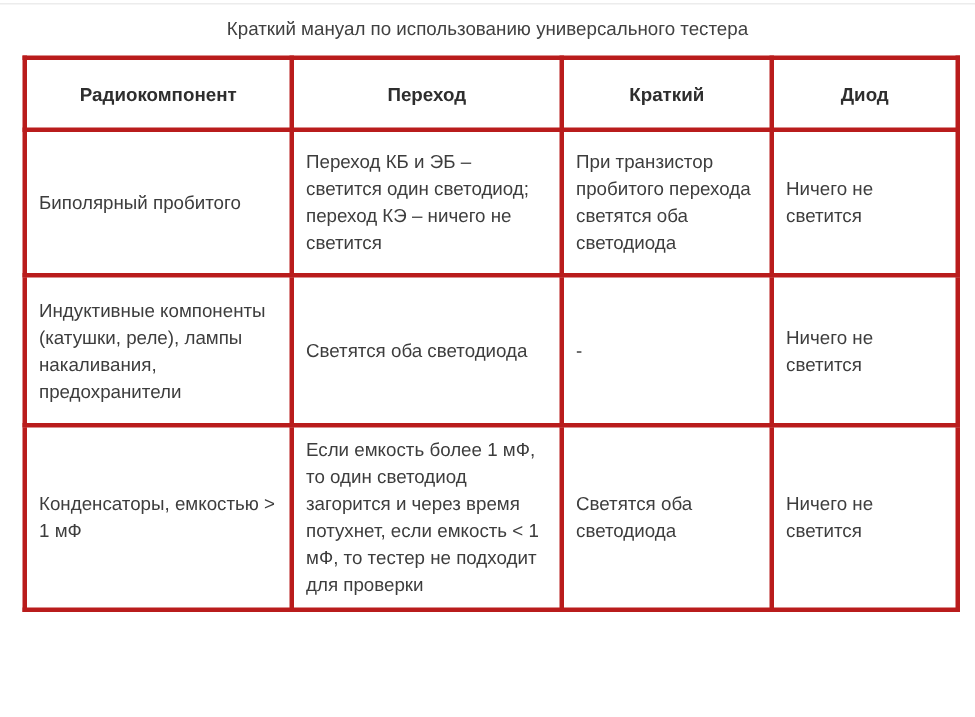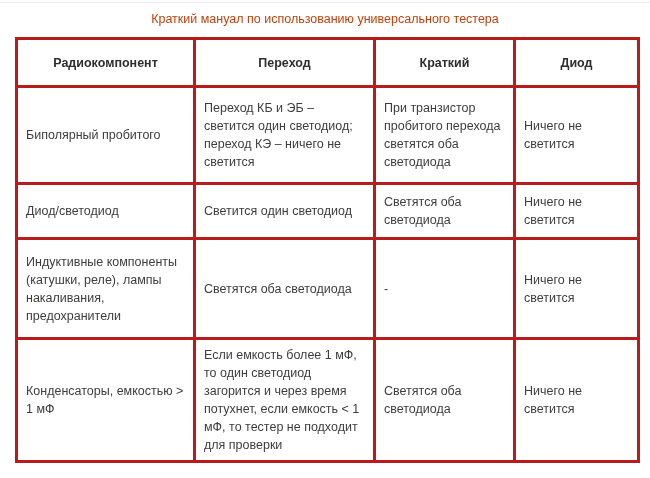--- a/index.html
+++ b/index.html
@@ -21,21 +21,21 @@
     left: 0;
     width: 100%;
     height: 1px;
     background: #ececec;
   }
   .page-title {
     margin-top: 12px;
     text-align: center;
     font-size: 12.5px;
     line-height: 14px;
-    color: #c2410c;
+    color: #404040;
   }
   table.manual {
     border-collapse: collapse;
     table-layout: fixed;
     margin: 11px 0 0 15px;
     width: 622px;
   }
   table.manual col.c1 { width: 178px; }
   table.manual col.c2 { width: 180px; }
   table.manual col.c3 { width: 140px; }
@@ -84,26 +84,20 @@
       <th>Диод</th>
     </tr>
   </thead>
   <tbody>
     <tr class="row-1">
       <td>Биполярный пробитого</td>
       <td>Переход КБ и ЭБ – светится один светодиод; переход КЭ – ничего не светится</td>
       <td>При транзистор пробитого перехода светятся оба светодиода</td>
       <td>Ничего не светится</td>
     </tr>
-    <tr class="row-2">
-      <td>Диод/светодиод</td>
-      <td>Светится один светодиод</td>
-      <td>Светятся оба светодиода</td>
-      <td>Ничего не светится</td>
-    </tr>
     <tr class="row-3">
       <td>Индуктивные компоненты (катушки, реле), лампы накаливания, предохранители</td>
       <td>Светятся оба светодиода</td>
       <td class="center">-</td>
       <td>Ничего не светится</td>
     </tr>
     <tr class="row-4">
       <td>Конденсаторы, емкостью &gt; 1 мФ</td>
       <td>Если емкость более 1 мФ, то один светодиод загорится и через время потухнет, если емкость &lt; 1 мФ, то тестер не подходит для проверки</td>
       <td>Светятся оба светодиода</td>

